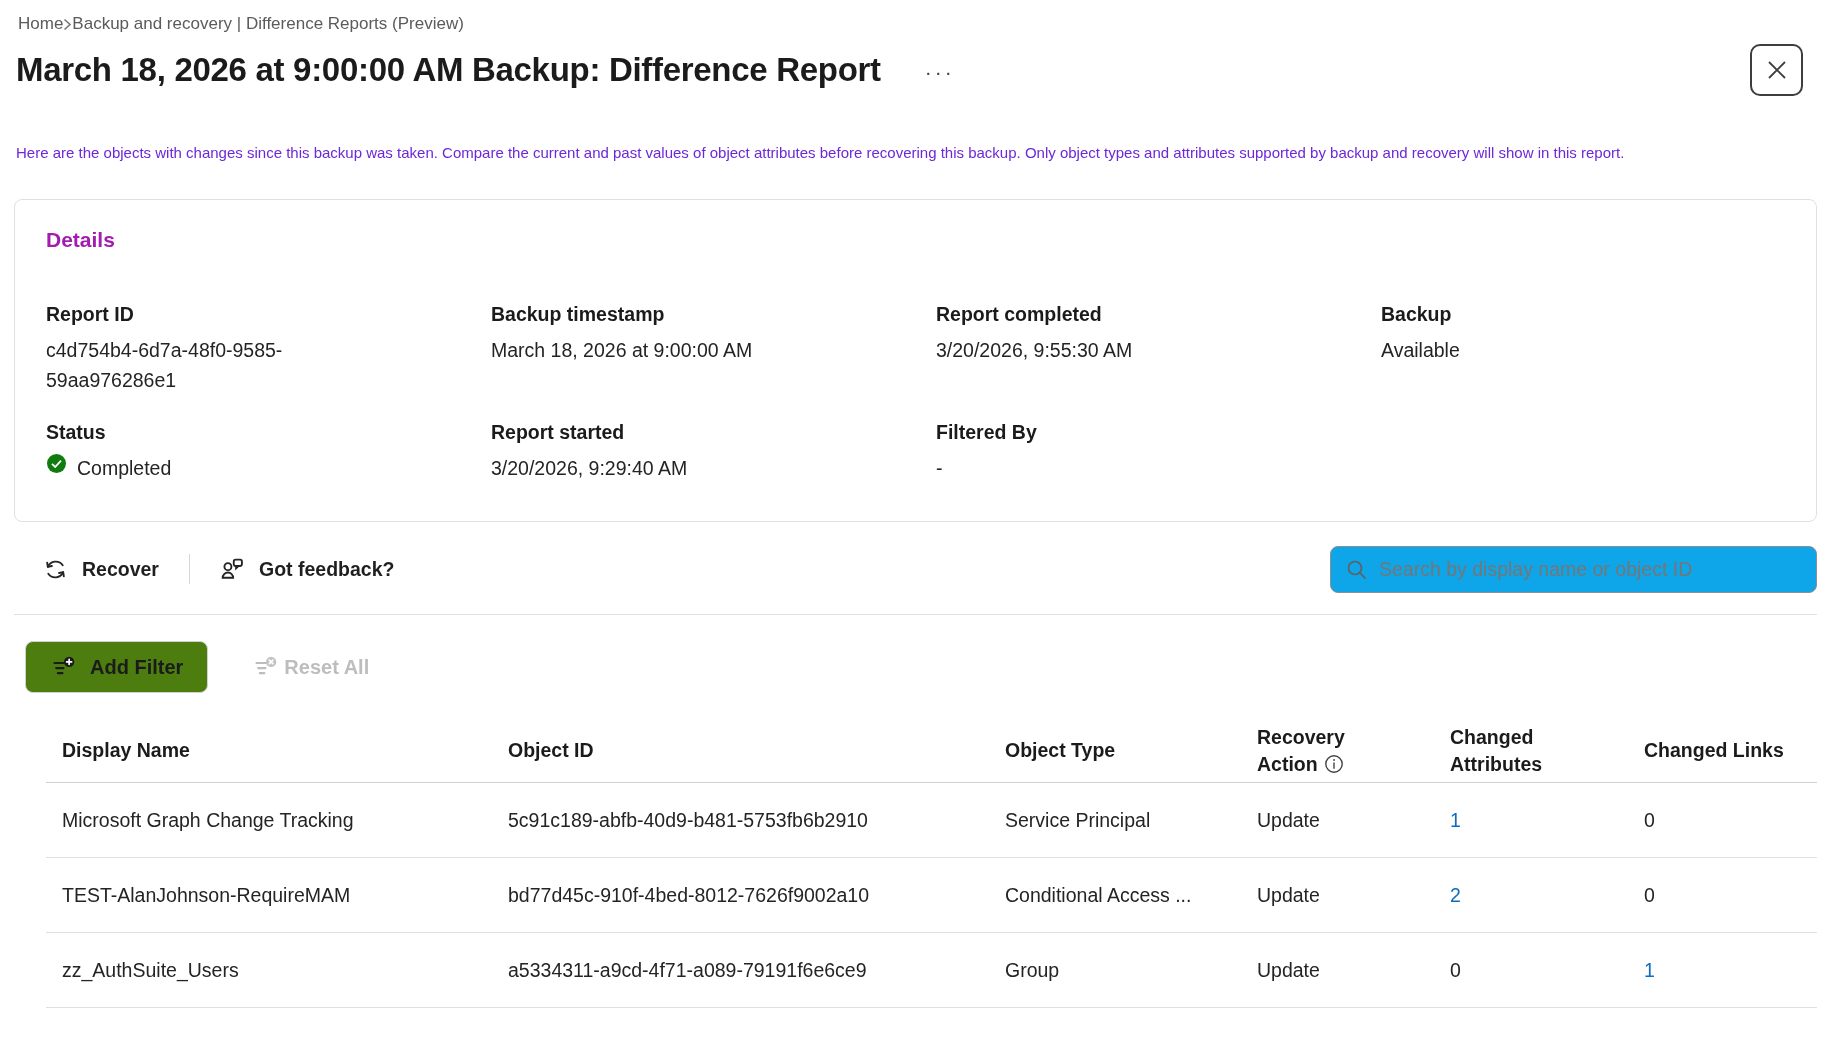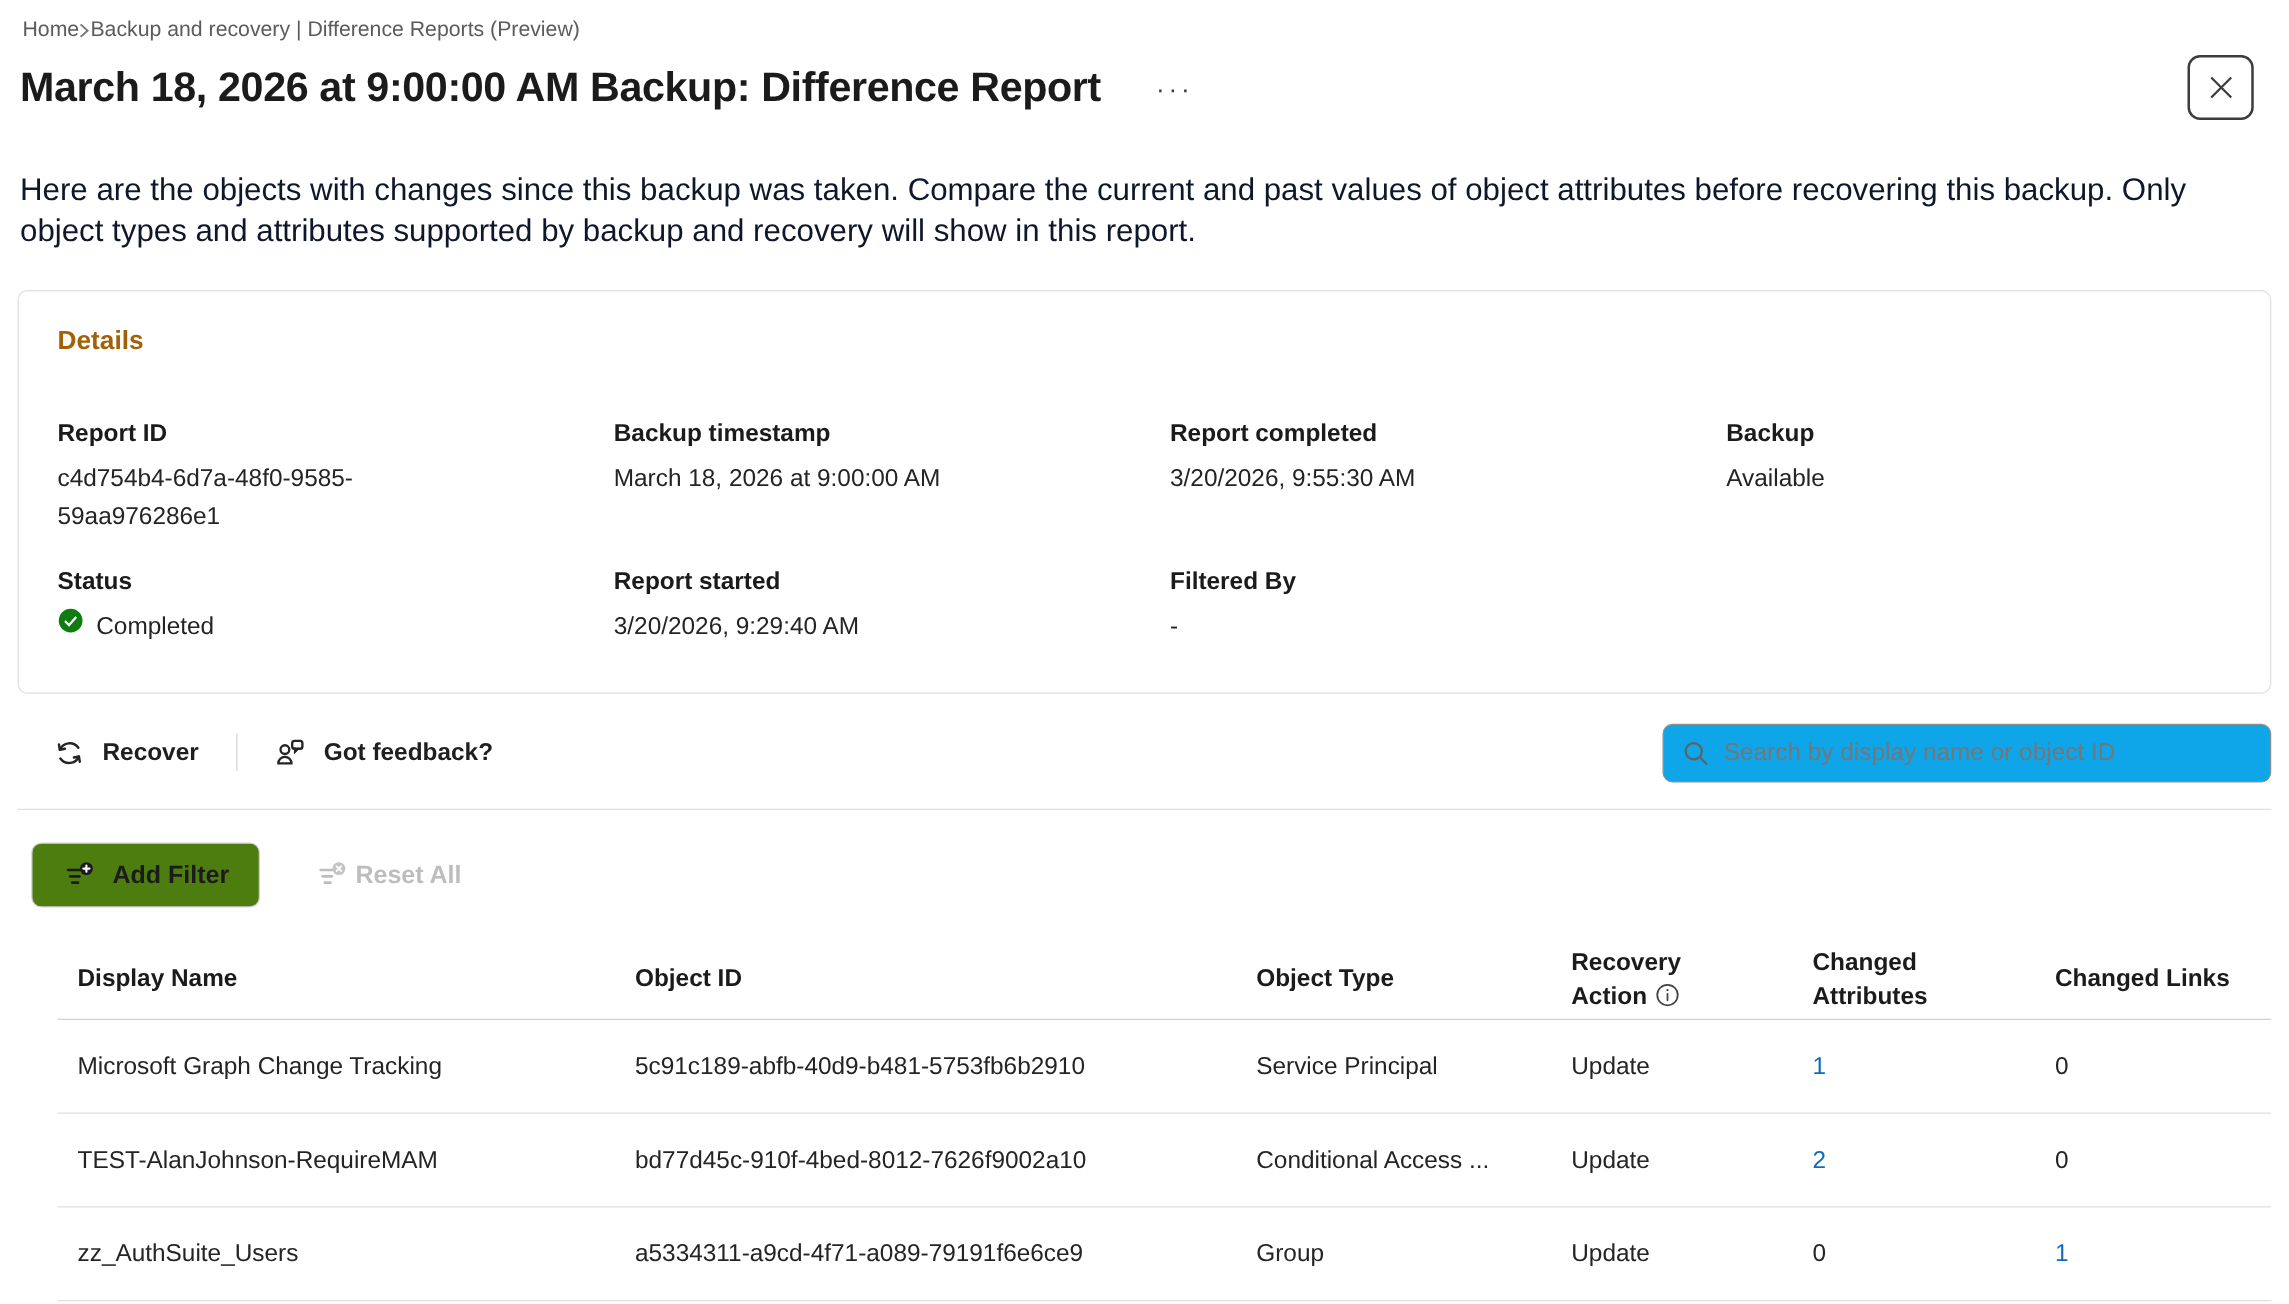--- a/index.html
+++ b/index.html
@@ -16,27 +16,27 @@
   .title-row { margin:10px 16px 0 16px; display:flex; align-items:flex-start; }
   h1 { font-size:33px; font-weight:700; color:#1b1b1b; letter-spacing:-0.3px; line-height:52px; }
   .more-btn { margin:18px 0 0 44px; color:#424242; font-size:21px; letter-spacing:3px;
     cursor:pointer; line-height:20px; }
   .close-btn { margin-left:auto; margin-right:12px; width:53px; height:52px; flex:0 0 auto;
     border:2px solid #3d3d3d; border-radius:10px; background:#fff; display:flex;
     align-items:center; justify-content:center; cursor:pointer; }
   .close-btn svg { stroke:#3d3d3d; }
 
   
-  .description { margin:40px 16px 0 16px; font-size:25px; line-height:33px; color:#0f172a;
+  .description { margin:40px 16px 0 16px; font-size:15px; line-height:33px; color:#6d28d9;
     max-width:1806px; }
 
   
   .details-card { margin:30px 14px 0 14px; border:1px solid #e0e0e0; border-radius:8px;
     padding:28px 31px 38px 31px; }
-  .details-title { font-size:21px; font-weight:700; color:#a16207; }
+  .details-title { font-size:21px; font-weight:700; color:#a21caf; }
   .details-grid { margin-top:51px; display:grid; grid-template-columns:445px 445px 445px 1fr;
     row-gap:26px; }
   .field { padding-right:110px; }
   .field-label { font-size:19.5px; font-weight:700; color:#1b1b1b; }
   .field-value { margin-top:9px; font-size:19.5px; line-height:30px; color:#242424; }
   .status-value { display:flex; gap:10px; }
 
   
   .command-bar { margin:22px 14px 0 14px; display:flex; align-items:center; min-height:50px; }
   .cmd { display:flex; align-items:center; gap:13px; padding:0 30px 0 28px; cursor:pointer;

